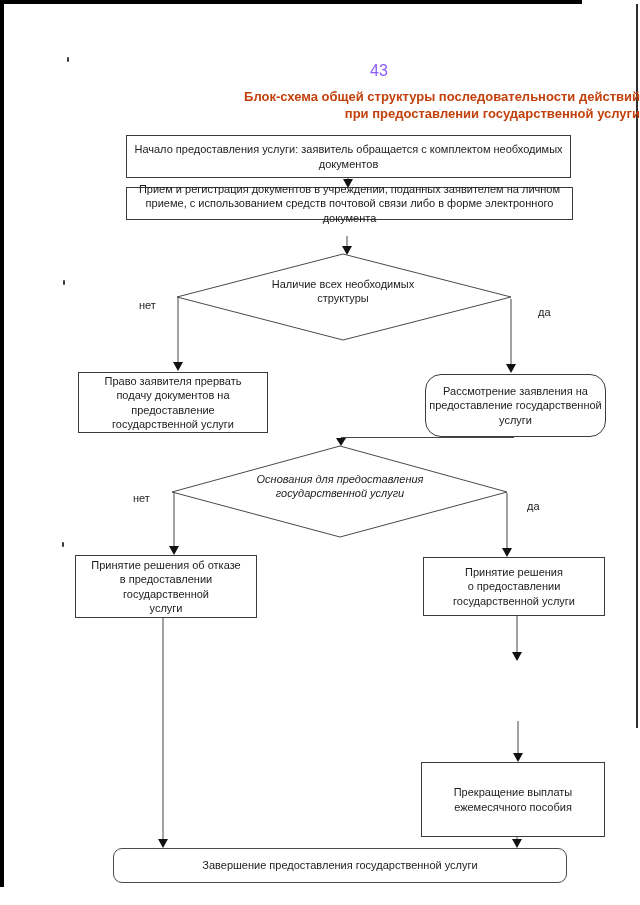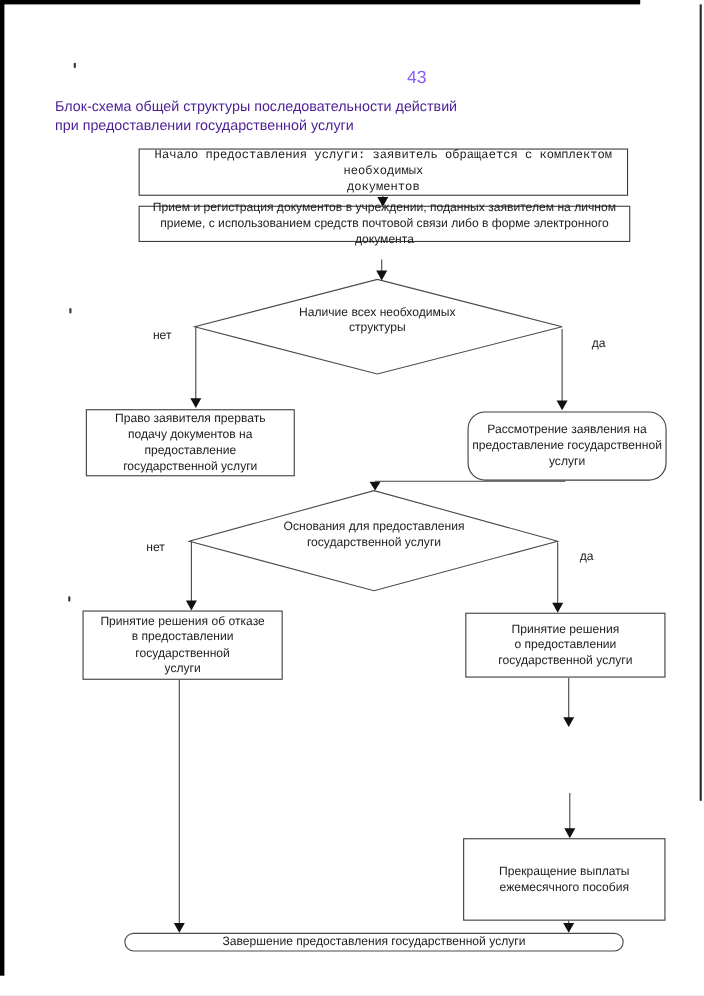--- a/index.html
+++ b/index.html
@@ -11,49 +11,49 @@
   .border-top    { position:absolute; left:0; top:0; width:582px; height:4px; background:#000; }
   .border-left   { position:absolute; left:0; top:0; width:4px; height:887px; background:#000; }
   .border-right  { position:absolute; left:636px; top:4px; width:2px; height:724px; background:#2e2e2e; }
   .speck { position:absolute; width:2px; height:5px; background:#3a3a3a; border-radius:1px; }
 
   .page-number {
     position:absolute; left:338px; top:62px; font-size:16px; color:#8b5cf6;margin-left:32px;
   }
   .title {
     position:absolute; left:50px; top:89px; width:590px;
-    text-align:left; font-weight:normal; font-size:13px; line-height:1.28;
-    white-space:pre-line; color:#4c1d95;
+    text-align:right; font-weight:bold; font-size:13px; line-height:1.28;
+    white-space:pre-line; color:#c2410c;
   }
 
   svg.wires { position:absolute; left:0; top:0; width:640px; height:905px; }
 
   .box {
     position:absolute; box-sizing:border-box;
     border:1px solid #3c3c3c; background:#ffffff;
     display:flex; align-items:center; justify-content:center;
     text-align:center; font-size:11px; line-height:1.3;
   }
   .box span, .dtext span, .blabel span { white-space:pre-line; }
 
-  .b-start       { left:126px; top:135px; width:445px; height:43px;font-family:Liberation Mono, monospace; }
+  .b-start       { left:126px; top:135px; width:445px; height:43px; }
   .b-reception   { left:126px; top:187px; width:447px; height:33px; }
   .b-interrupt   { left:78px;  top:372px; width:190px; height:61px; }
   .b-review      { left:425px; top:374px; width:181px; height:63px;border-radius:16px; }
   .b-refusal     { left:75px;  top:555px; width:182px; height:63px; }
   .b-grant       { left:423px; top:557px; width:182px; height:59px; }
   .b-payment     { left:423px; top:661px; width:184px; height:60px; }
   .b-termination { left:421px; top:762px; width:184px; height:75px; }
-  .b-finish      { left:113px; top:848px; width:454px; height:17px; border-radius:9px; border-color:#4a4a4a; }
+  .b-finish      { left:113px; top:848px; width:454px; height:35px; border-radius:9px; border-color:#4a4a4a; }
 
   .dtext {
     position:absolute; text-align:center; font-size:11px; line-height:1.3;
   }
   .d1-text { left:213px; top:277px; width:260px; }
-  .d2-text { left:210px; top:472px; width:260px; }
+  .d2-text { left:210px; top:472px; width:260px;font-style:italic; }
 
   .blabel { position:absolute; font-size:11px; }
   .no-1  { left:139px; top:299px; }
   .yes-1 { left:538px; top:306px; }
   .no-2  { left:133px; top:492px; }
   .yes-2 { left:527px; top:500px; }
 </style>
 </head>
 <body>
 

